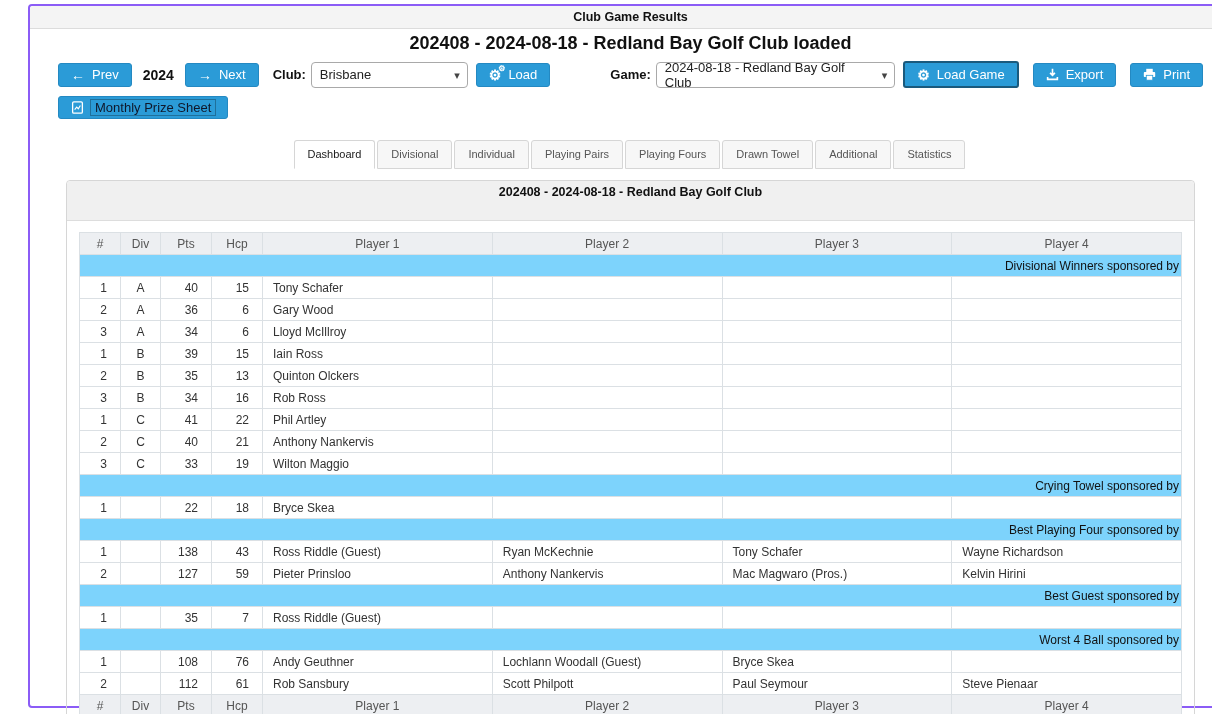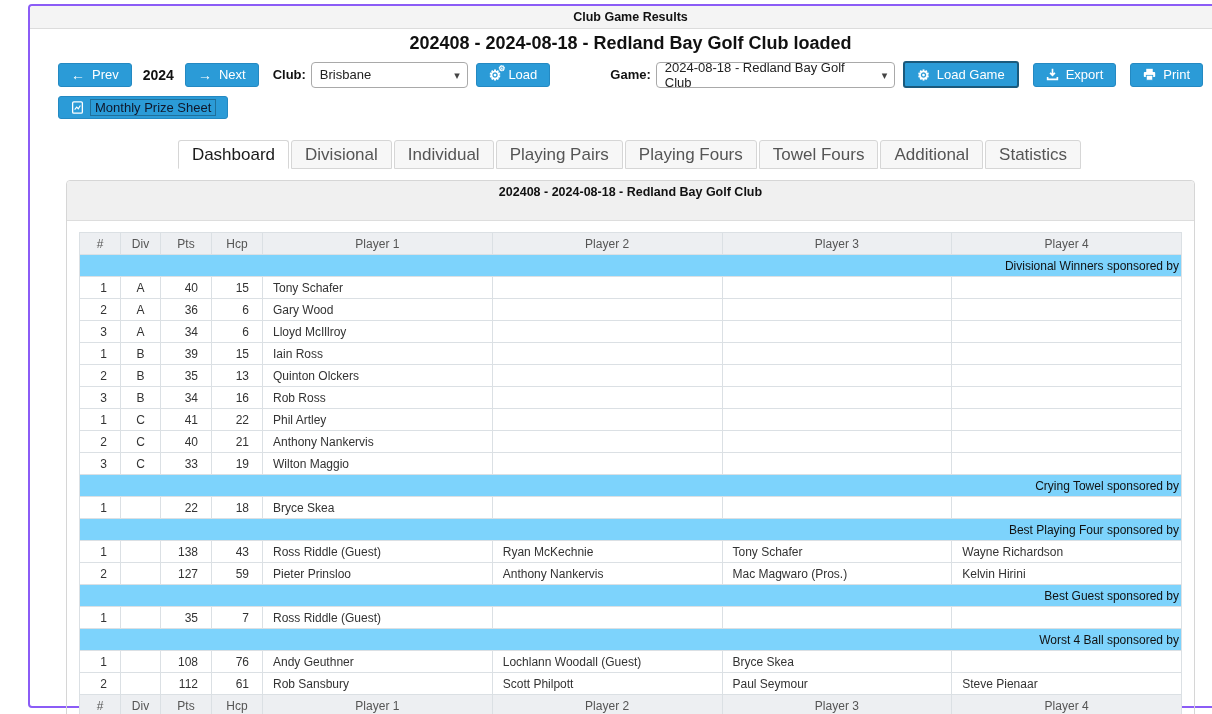--- a/index.html
+++ b/index.html
@@ -34,21 +34,21 @@
   .ml8 { margin-left:8px; } .ml14 { margin-left:14px; }
 
   .btn-prize { height:23px; }
   .btn-prize .prize-label { color:#0f172a; outline:1px solid rgba(0,0,0,0.28); padding:0 4px; }
 
   .cogs { position:relative; display:inline-block; }
   .cogs .g2 { position:absolute; font-size:8px; right:-4px; top:-3px; }
 
   .tabbar { display:flex; justify-content:center; margin-top:21px; }
   .tab { border:1px solid #d6d6d6; background:#f7f7f7; color:#555; padding:0 13px;
-         height:29px; line-height:27px; font-size:17px; border-radius:3px 3px 0 0;
+         height:29px; line-height:27px; font-size:11px; border-radius:3px 3px 0 0;
          margin-right:2px; cursor:pointer; white-space:nowrap; }
   .tab.active { background:#fff; color:#1a1a1a; border-bottom-color:#fff; }
 
   .panel { margin:11px 36px 0 36px; border:1px solid #d6d6d6; border-radius:4px; }
   .panel-h { background:#f0f0f0; border-bottom:1px solid #dddddd; height:40px;
              line-height:23px; text-align:center; font-weight:bold; font-size:12.5px;
              border-radius:4px 4px 0 0; color:#111; }
   .panel-b { padding:11px 12px 9px 12px; }
 
   table.results { width:100%; border-collapse:collapse; table-layout:fixed; font-size:12px; color:#333; }
@@ -125,21 +125,21 @@
       <span class="prize-label">Monthly Prize Sheet</span>
     </div>
   </div>
 
   <div class="tabbar">
       <div class="tab active">Dashboard</div>
       <div class="tab">Divisional</div>
       <div class="tab">Individual</div>
       <div class="tab">Playing Pairs</div>
       <div class="tab">Playing Fours</div>
-      <div class="tab">Towel Fours</div>
+      <div class="tab">Drawn Towel</div>
       <div class="tab">Additional</div>
       <div class="tab">Statistics</div>
     </div>
 
   <div class="panel">
     <div class="panel-h">202408 - 2024-08-18 - Redland Bay Golf Club</div>
     <div class="panel-b">
       <table class="results">
         <colgroup>
           <col style="width:41px">

